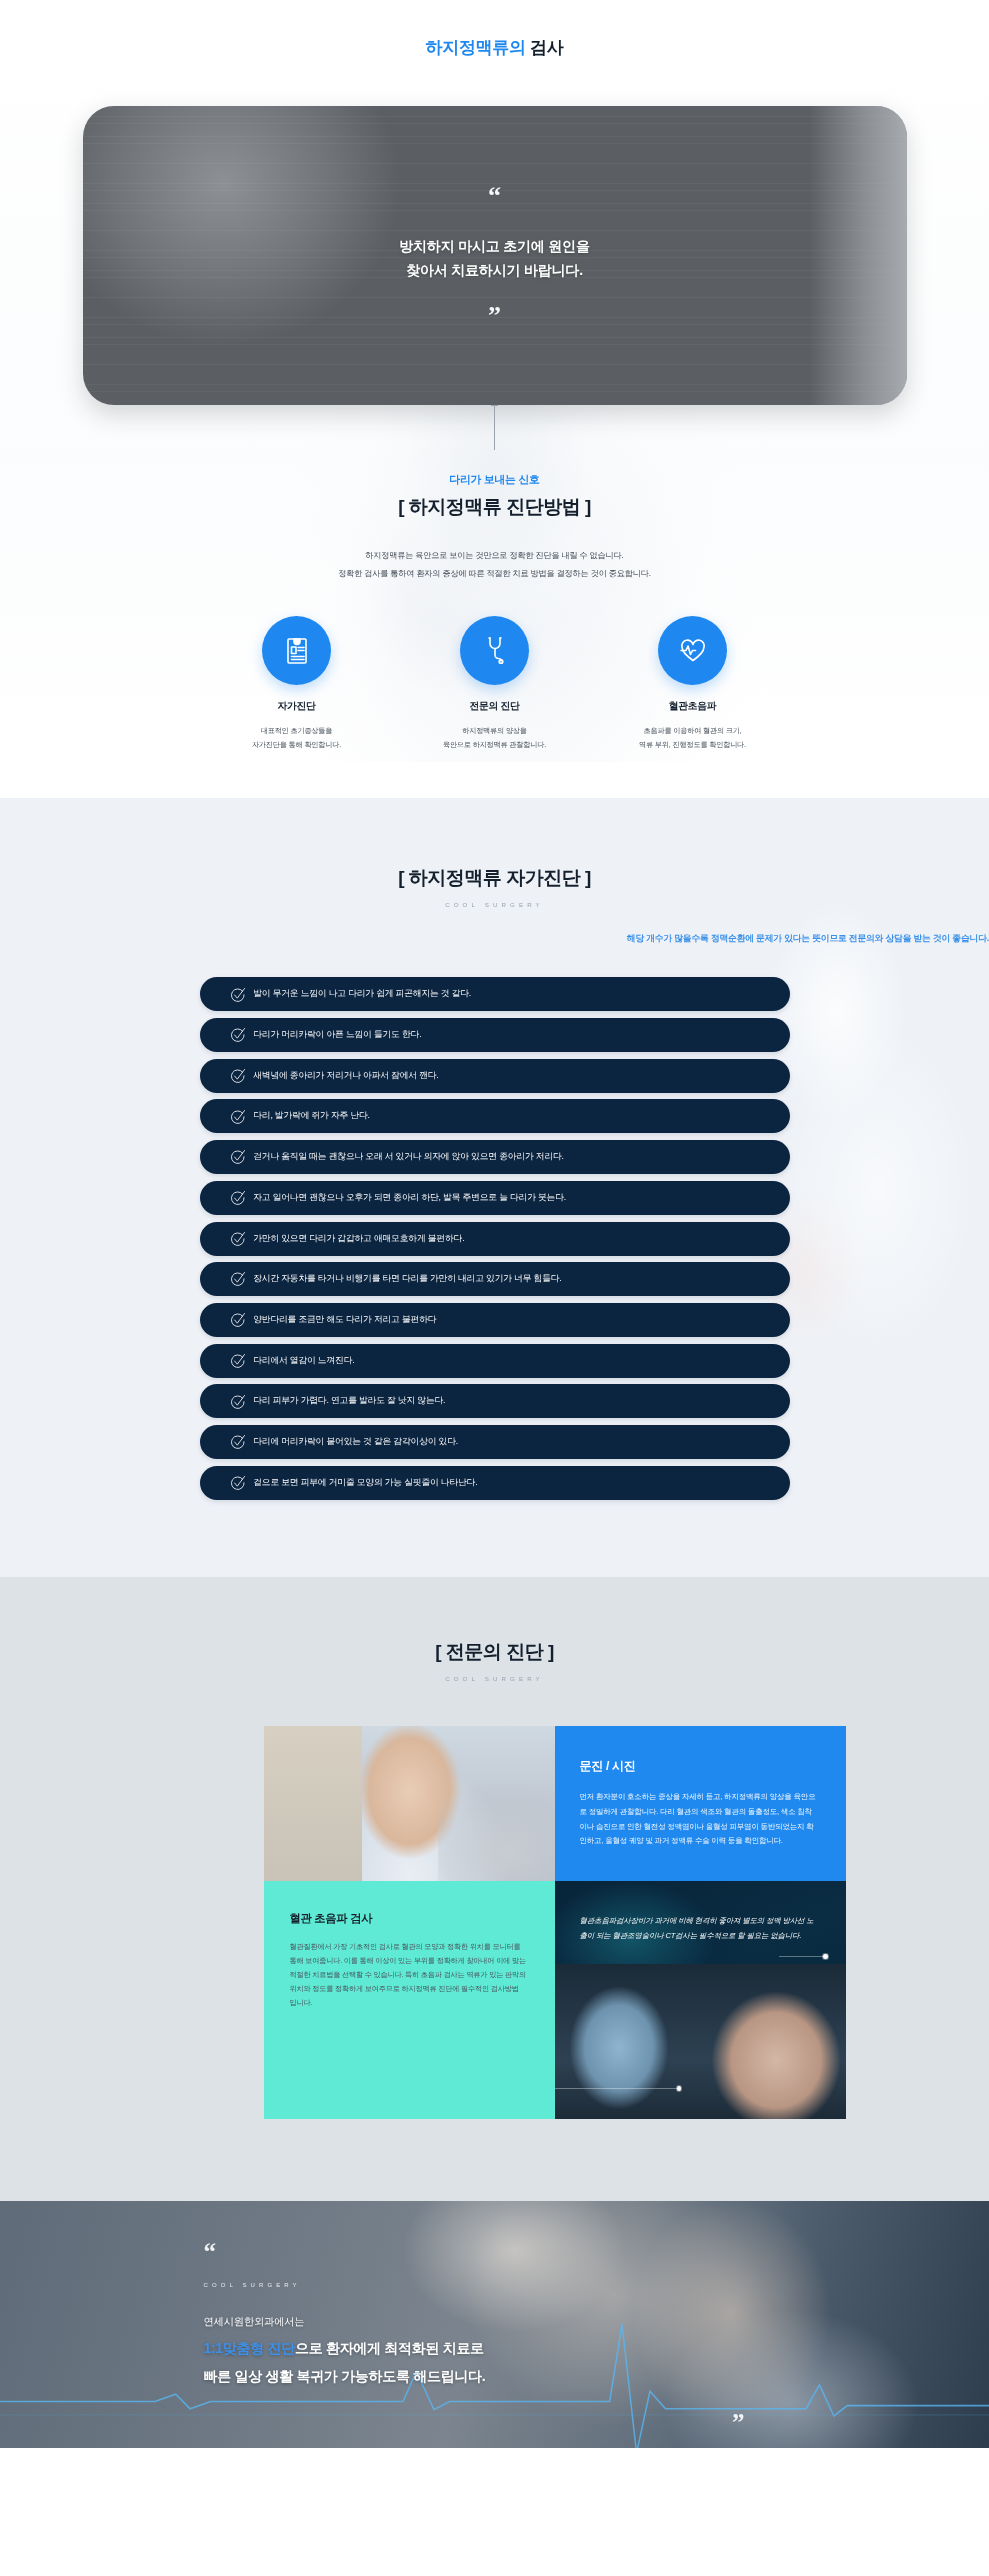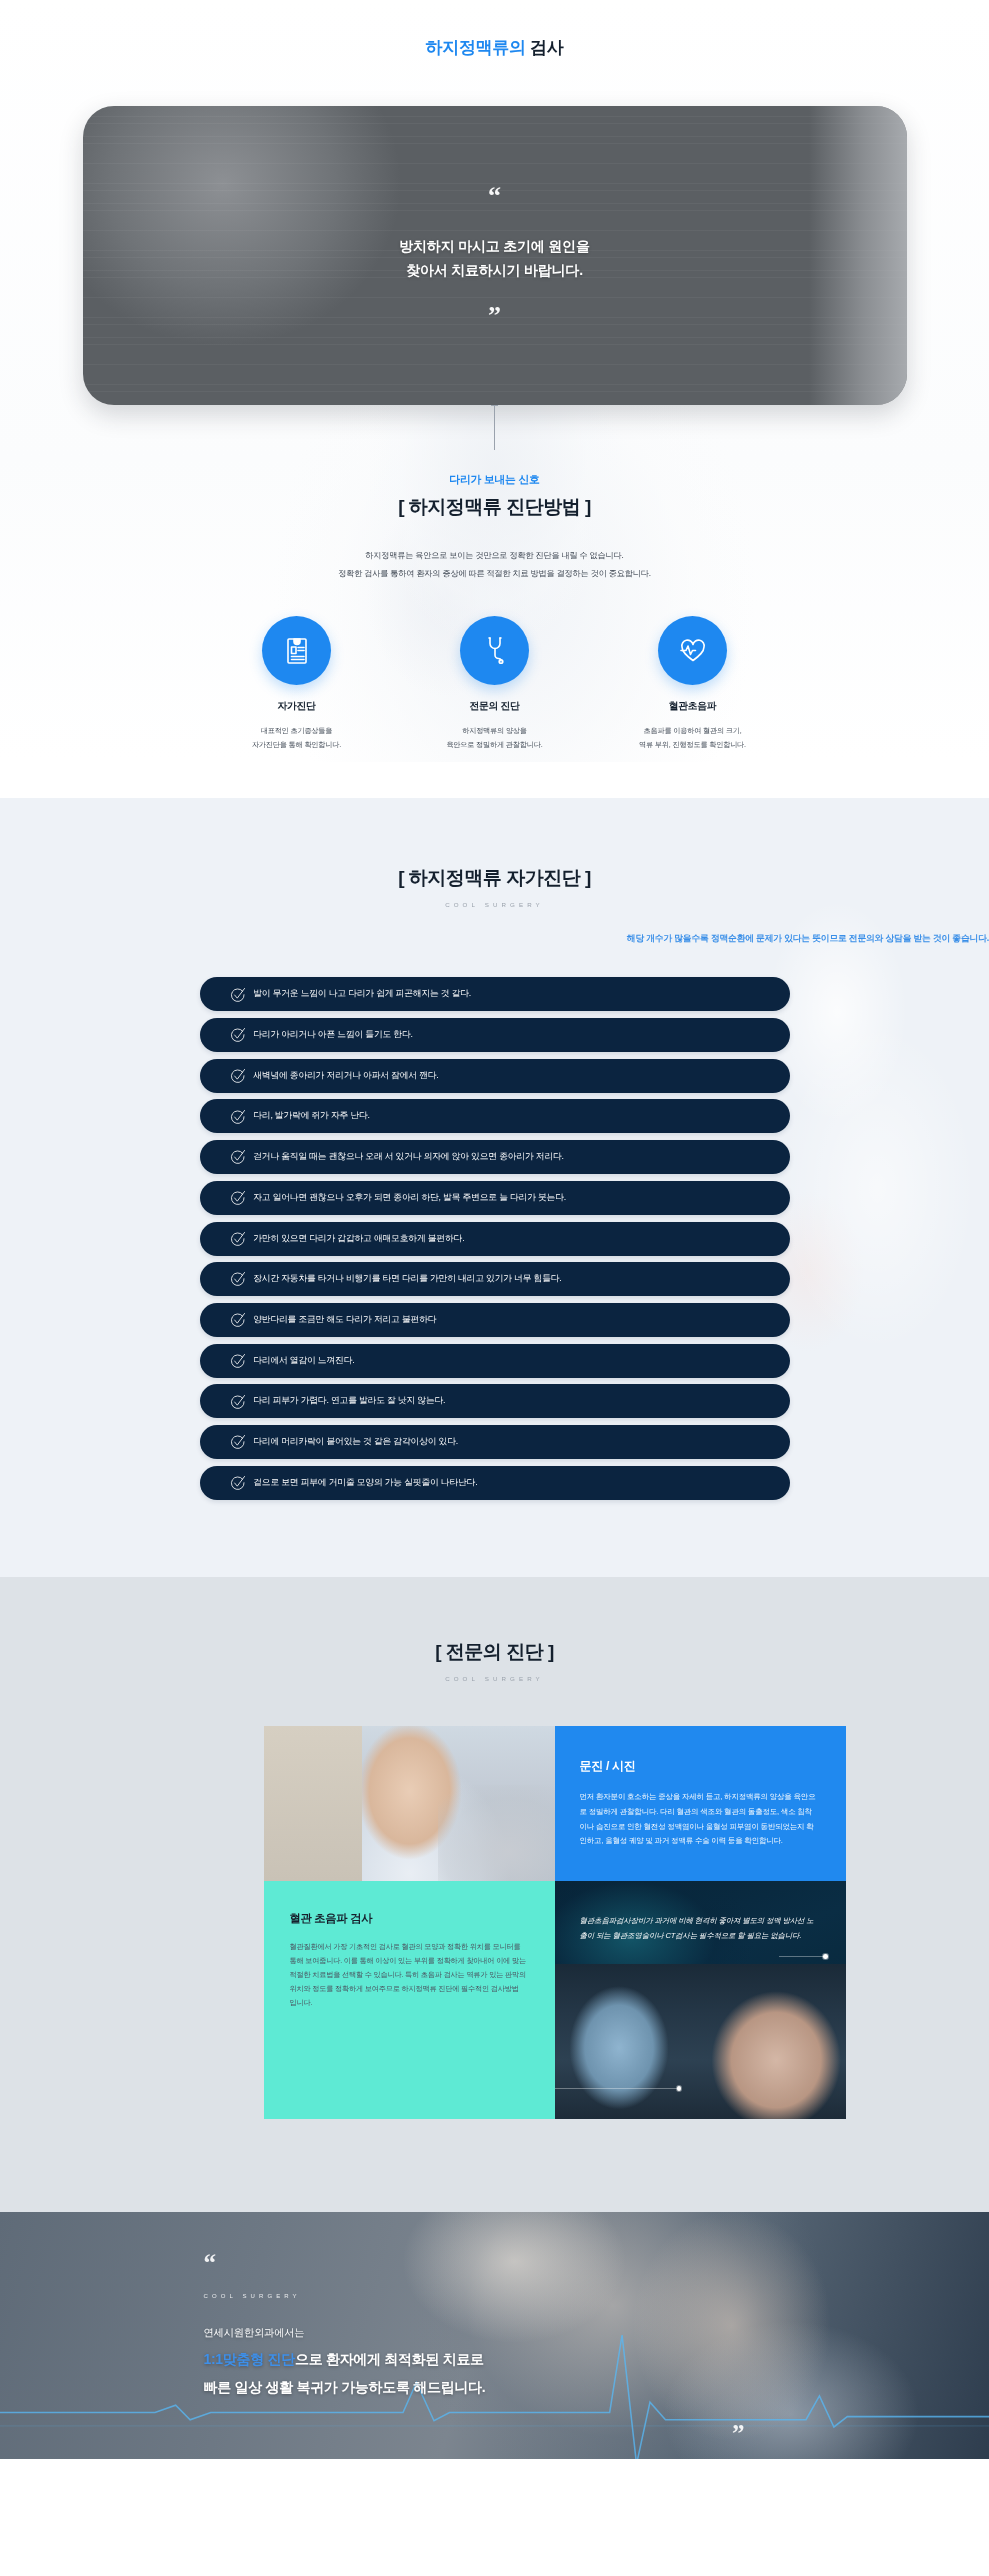--- a/index.html
+++ b/index.html
@@ -200,21 +200,21 @@
   
   .expert {
     background: #dde2e7;
     padding: 62px 0 77px;
   }
   .ex-head { text-align: center; }
   .ex-title { font-size: 19px; font-weight: 800; color: #14202e; letter-spacing: -0.5px; }
   .ex-sub { margin-top: 10.3px; font-size: 6.2px; color: #9aa2ac; letter-spacing: 4.1px; font-weight: 500; }
 
   .ex-grid {
-    width: 462px; margin: 44px auto 16px;
+    width: 462px; margin: 44px auto 5px;
     display: grid;
     grid-template-columns: 291px 291px;
     grid-template-rows: auto auto;
   }
   .cell { position: relative; overflow: hidden; }
 
   
   .photo-consult {
     height: 155px;
     background:
@@ -409,21 +409,21 @@
             <path d="M22 8 v11 a10 10 0 0 0 20 0 V8"></path>
             <path d="M22 8 h-2 M42 8 h2"></path>
             <path d="M32 29 v13 a7 7 0 0 0 7 7 a5 5 0 0 1 5 5"></path>
             <circle cx="44" cy="55" r="3.6"></circle>
           </svg>
         </span>
       </div>
       <div class="icon-label">전문의 진단</div>
       <div class="icon-desc">
         <div>하지정맥류의 양상을</div>
-        <div>육안으로 정밀하게 관찰합니다.</div>
+        <div>육안으로 하지정맥류 관찰합니다.</div>
       </div>
     </div>
 
     <div class="icon-col">
       <div class="icon-circle">
         <span>
           <svg viewBox="0 0 64 64" fill="none" stroke="#ffffff" stroke-width="3.2" stroke-linecap="round" stroke-linejoin="round">
             <path d="M32 53 C20 44 10 36 10 26 A11 11 0 0 1 32 21 A11 11 0 0 1 54 26 C54 36 44 44 32 53 Z"></path>
             <path d="M8 33 h10 l4 -9 l5 17 l4 -8 h6"></path>
           </svg>
@@ -455,21 +455,21 @@
             <path d="M26 8.5 A13 13 0 1 0 29 16"></path>
             <path d="M9.5 16.5 L15 23 L30 3"></path>
           </svg></span>
         <span class="check-text">발이 무거운 느낌이 나고 다리가 쉽게 피곤해지는 것 같다.</span>
       </div>
       <div class="check-item">
         <span class="check-icon"><svg viewBox="0 0 32 32" fill="none" stroke="#ffffff" stroke-width="1.7" stroke-linecap="round" stroke-linejoin="round">
             <path d="M26 8.5 A13 13 0 1 0 29 16"></path>
             <path d="M9.5 16.5 L15 23 L30 3"></path>
           </svg></span>
-        <span class="check-text">다리가 아리거나 아픈 느낌이 들기도 한다.</span>
+        <span class="check-text">다리가 머리카락이 아픈 느낌이 들기도 한다.</span>
       </div>
       <div class="check-item">
         <span class="check-icon"><svg viewBox="0 0 32 32" fill="none" stroke="#ffffff" stroke-width="1.7" stroke-linecap="round" stroke-linejoin="round">
             <path d="M26 8.5 A13 13 0 1 0 29 16"></path>
             <path d="M9.5 16.5 L15 23 L30 3"></path>
           </svg></span>
         <span class="check-text">새벽녘에 종아리가 저리거나 아파서 잠에서 깬다.</span>
       </div>
       <div class="check-item">
         <span class="check-icon"><svg viewBox="0 0 32 32" fill="none" stroke="#ffffff" stroke-width="1.7" stroke-linecap="round" stroke-linejoin="round">

